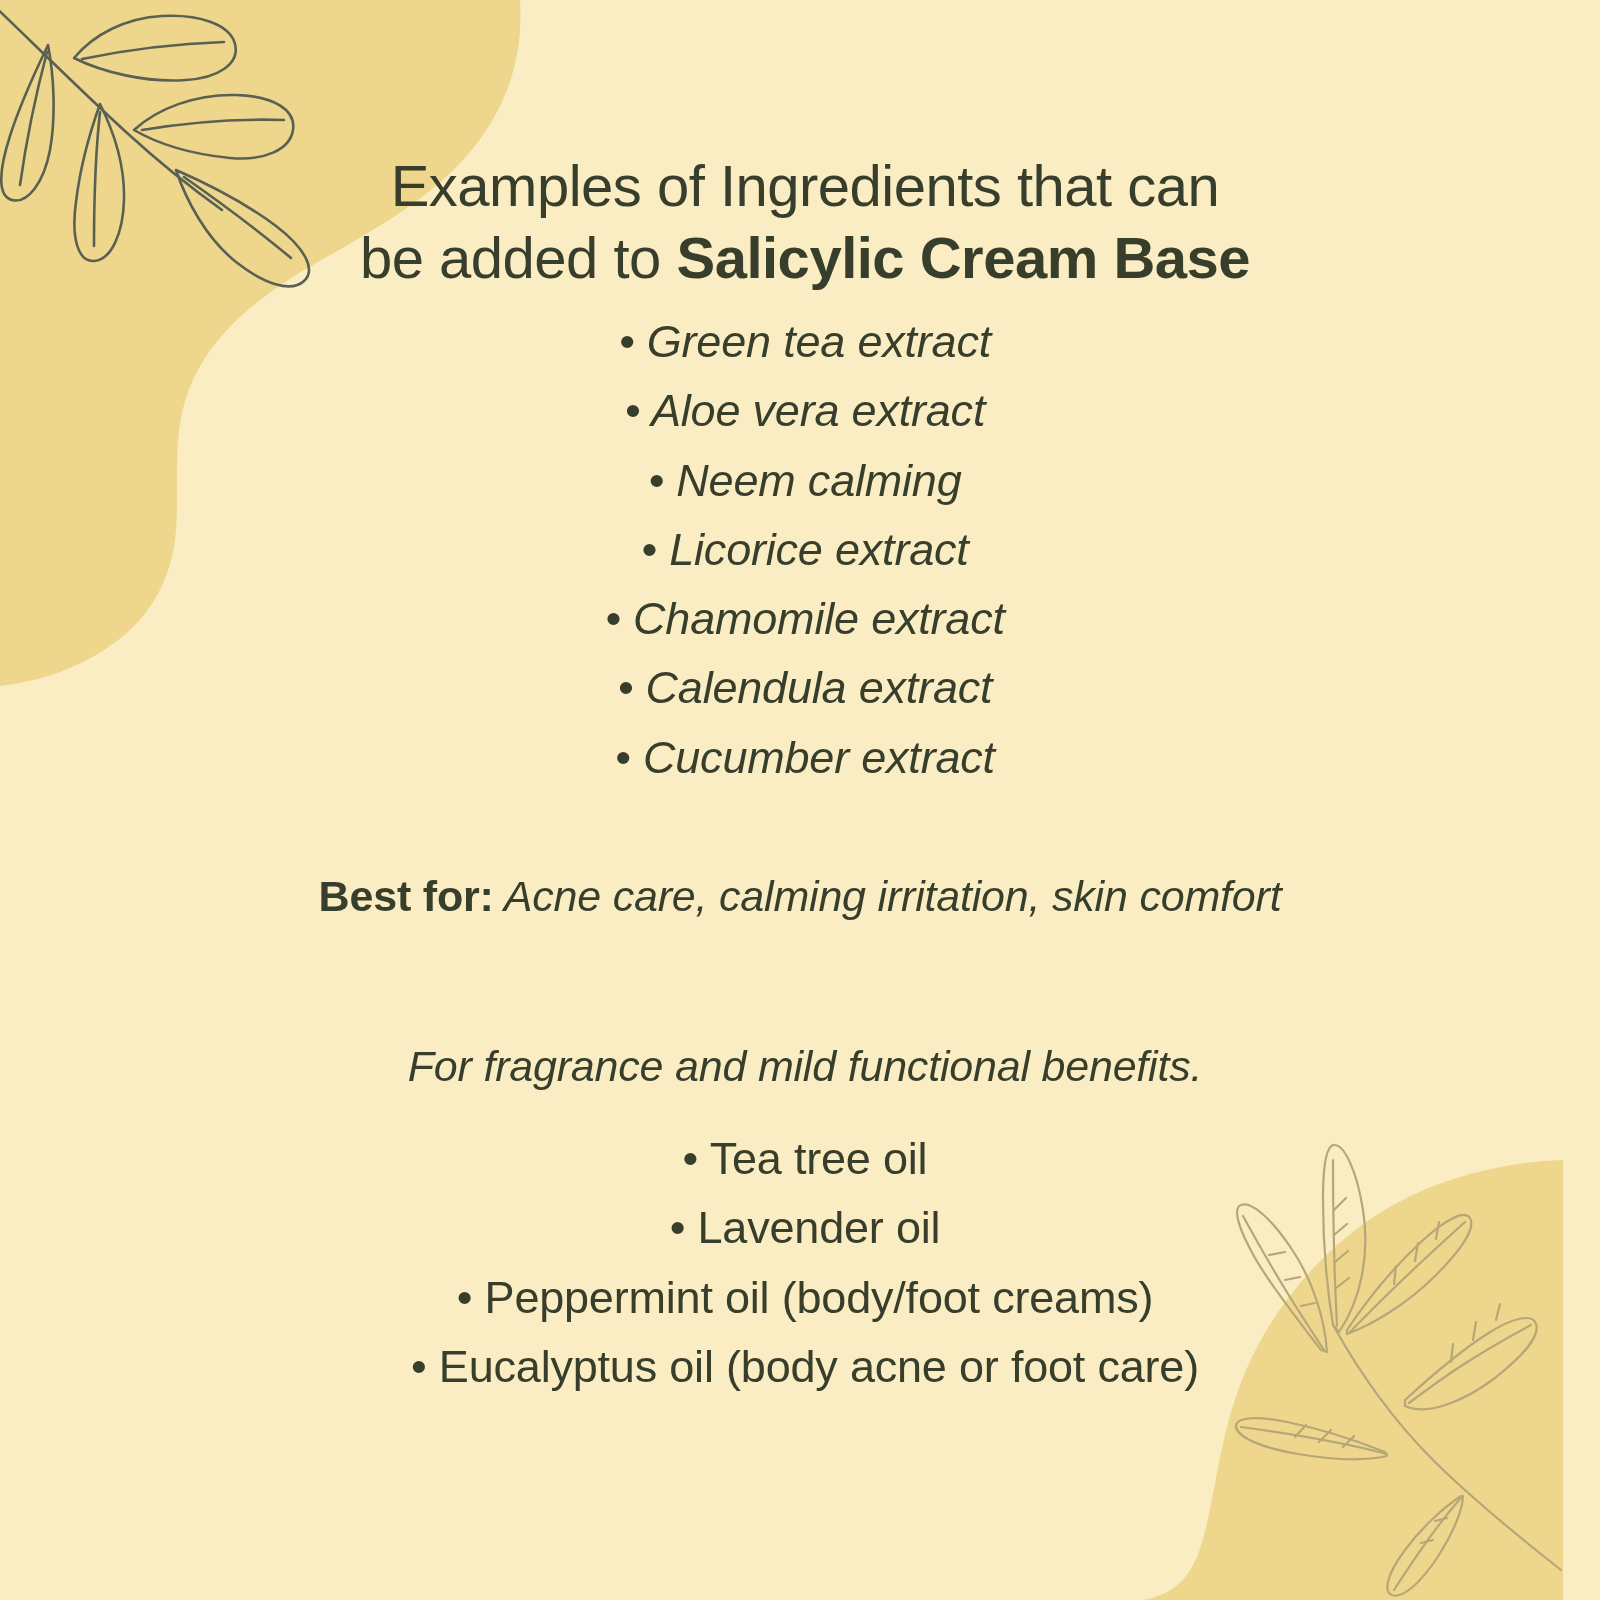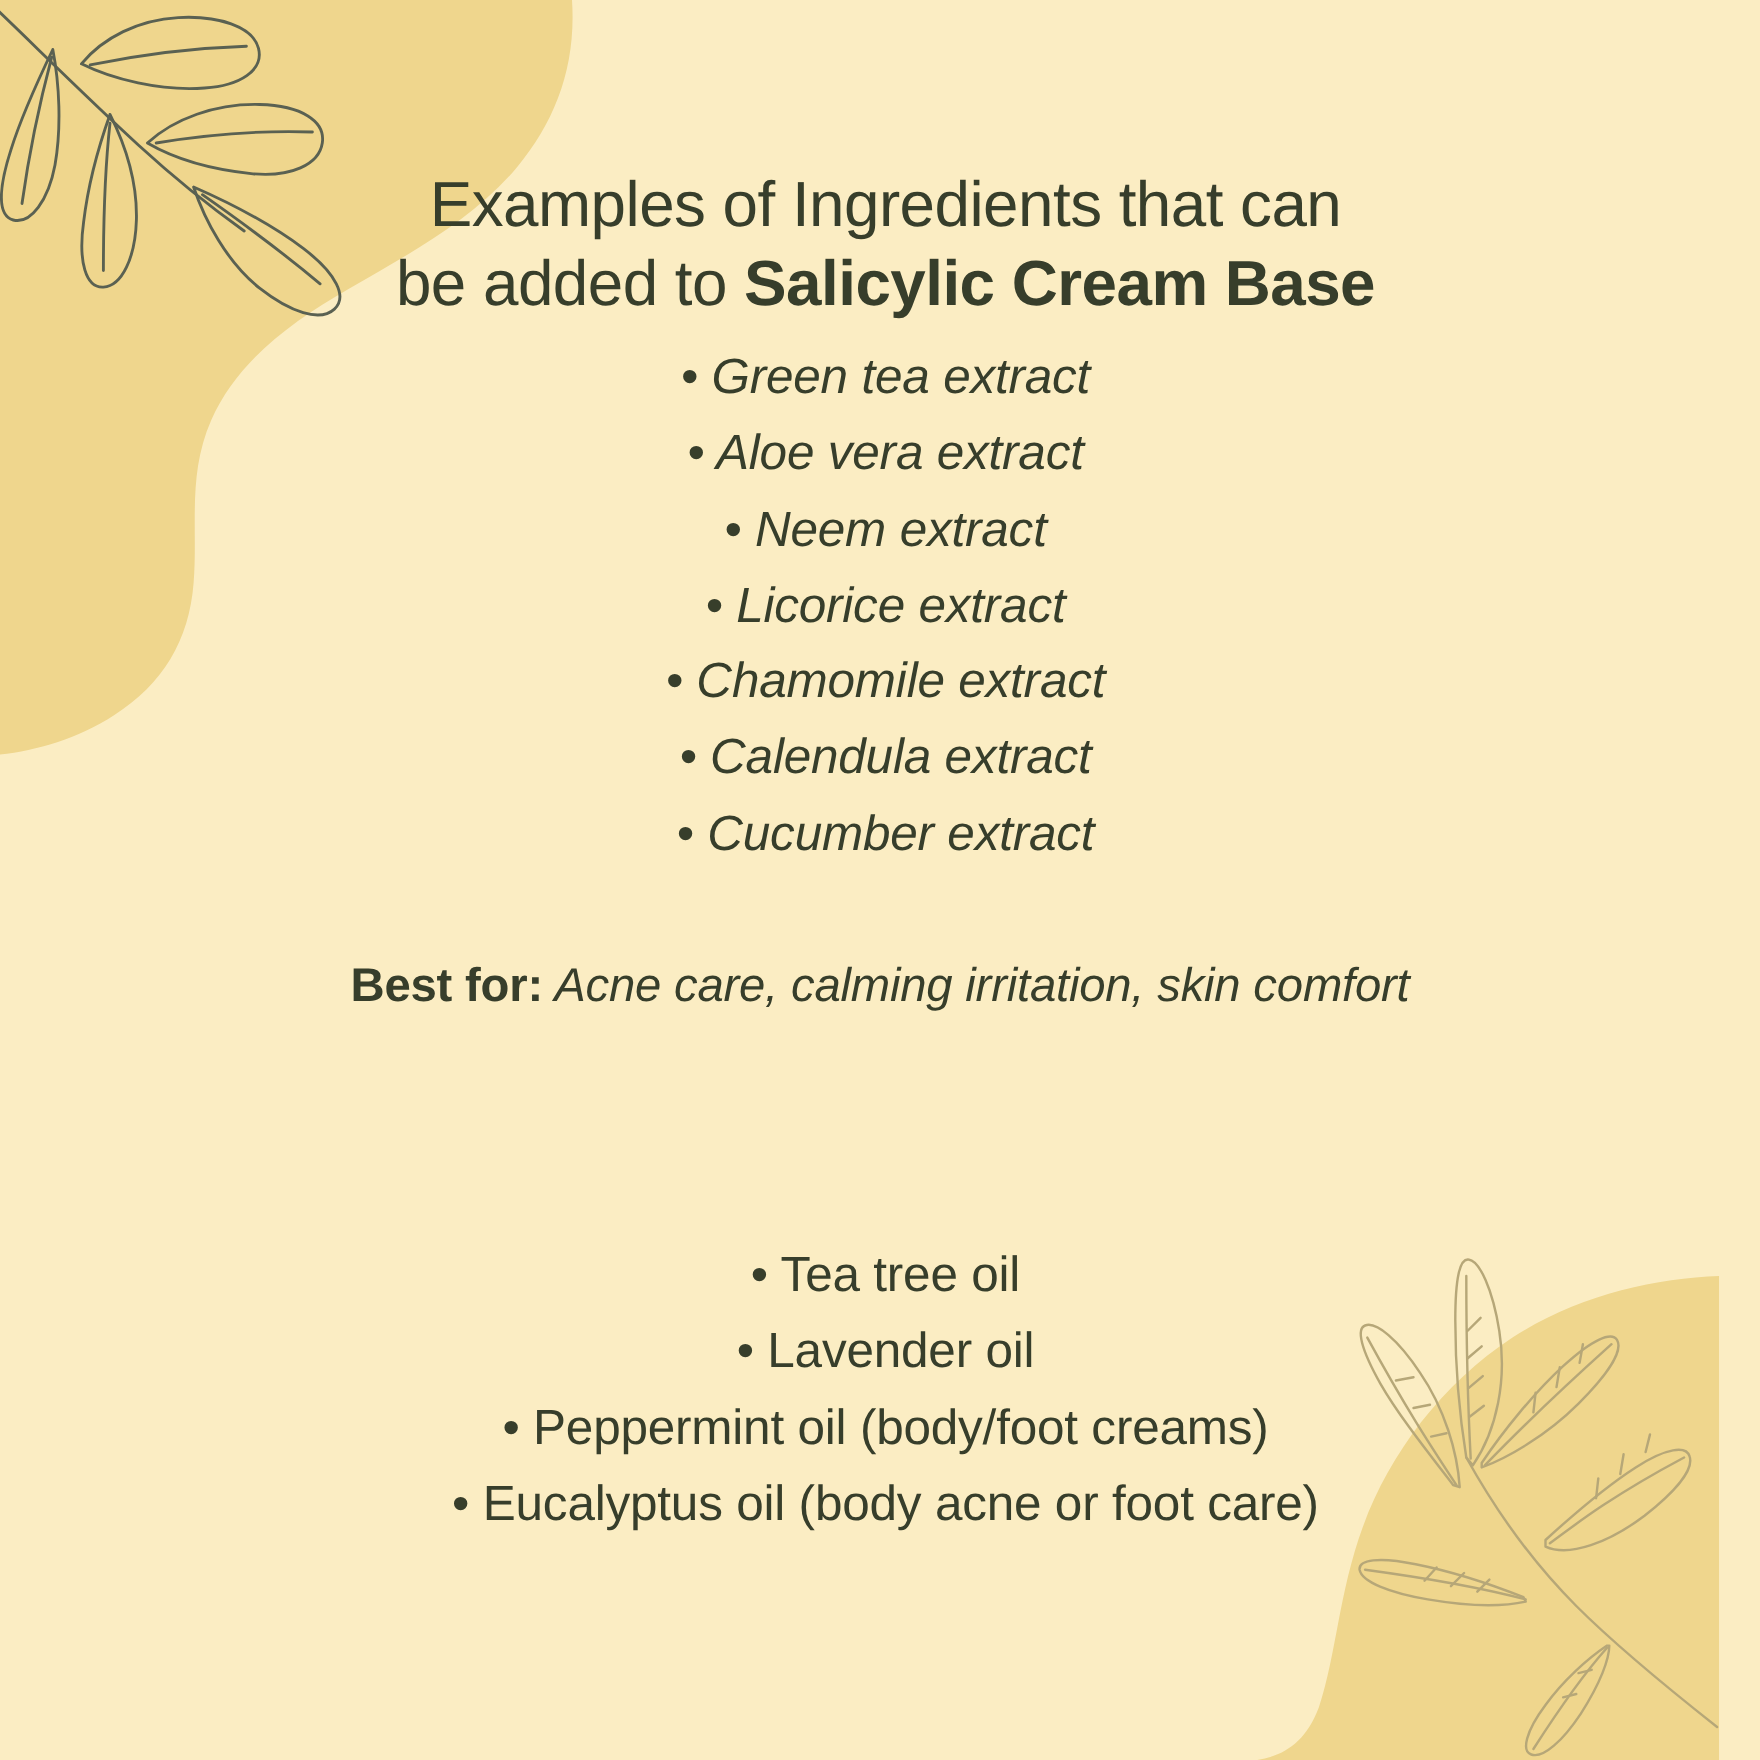--- a/index.html
+++ b/index.html
@@ -237,32 +237,33 @@
   <div id="content">
 
     <div class="title-block">
       <span>Examples of Ingredients that can</span><br>
       <span>be added to </span><b>Salicylic Cream Base</b>
     </div>
 
     <div class="list-extracts">
       <div class="item">• Green tea extract</div>
       <div class="item">• Aloe vera extract</div>
-      <div class="item">• Neem extract</div>
+      <div class="item">• Neem calming</div>
       <div class="item">• Licorice extract</div>
       <div class="item">• Chamomile extract</div>
       <div class="item">• Calendula extract</div>
       <div class="item">• Cucumber extract</div>
     </div>
 
     <div class="best-for">
       <span class="lead">Best for:</span><span> Acne care, calming irritation, skin comfort</span>
     </div>
 
 
+    <div class="oils-sub">For fragrance and mild functional benefits.</div>
 
     <div class="list-oils">
       <div class="item">• Tea tree oil</div>
       <div class="item">• Lavender oil</div>
       <div class="item">• Peppermint oil (body/foot creams)</div>
       <div class="item">• Eucalyptus oil (body acne or foot care)</div>
     </div>
 
   </div>
 </div>

